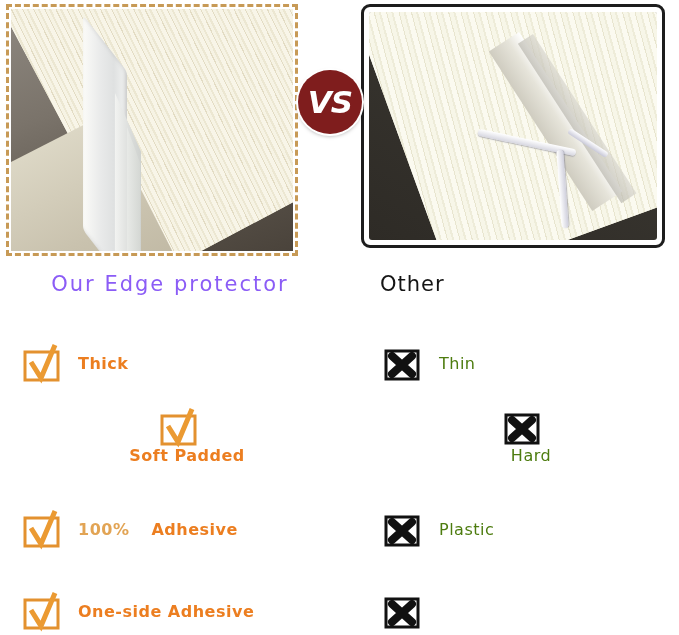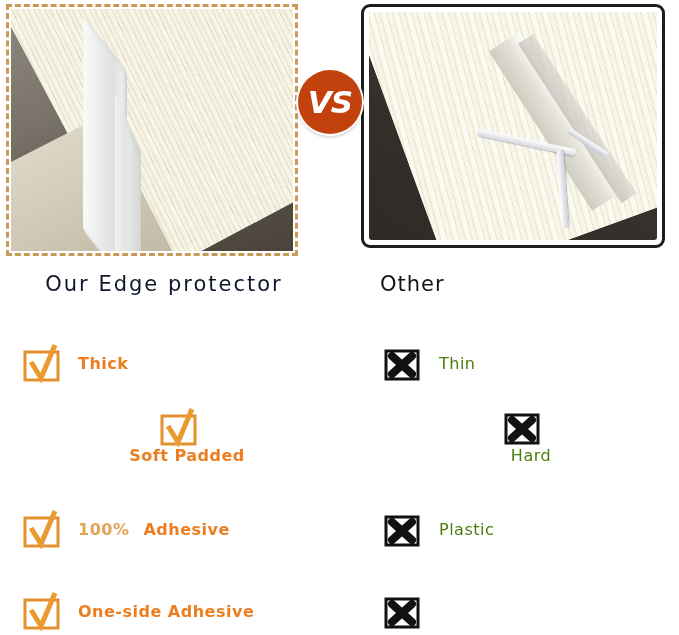--- a/index.html
+++ b/index.html
@@ -217,21 +217,21 @@
   }
 
   
   .vs-badge {
     position: absolute;
     left: 298px;
     top: 70px;
     width: 64px;
     height: 64px;
     border-radius: 50%;
-    background: #c2410c;
+    background: #7f1d1d;
     box-shadow: 0 0 0 2px #ffffff, 0 2px 4px rgba(0,0,0,.35);
     display: flex;
     align-items: center;
     justify-content: center;
     z-index: 5;
   }
   .vs-badge span {
     color: #ffffff;
     font-family: "DejaVu Sans", sans-serif;
     font-weight: bold;
@@ -243,24 +243,24 @@
 
   
   .caption {
     position: absolute;
     top: 272px;
     font-family: "DejaVu Sans", sans-serif;
     font-size: 21px;
     white-space: nowrap;
   }
   .caption-ours {
-    left: 9px;
+    left: 15px;
     width: 310px;
     text-align: center;
-    color: #0f172a;
+    color: #8b5cf6;
     letter-spacing: 2px;
   }
   .caption-other {
     left: 380px;
     width: 270px;
     text-align: left;
     color: #151515;
     letter-spacing: 1px;
   }
 
@@ -307,21 +307,21 @@
     letter-spacing: .5px;
   }
   .flabel-other {
     color: #4d7c0f;
     font-weight: normal;
     letter-spacing: .5px;
   }
   .qty-prefix {
     color: #e2a454;
     font-weight: bold;
-    margin-right: 14px;
+    margin-right: 22px;
   }
 </style>
 </head>
 <body>
 
 <div class="panels">
 
   <div class="panel panel-left">
     <div class="photo-wrap">
       <div class="photo">

